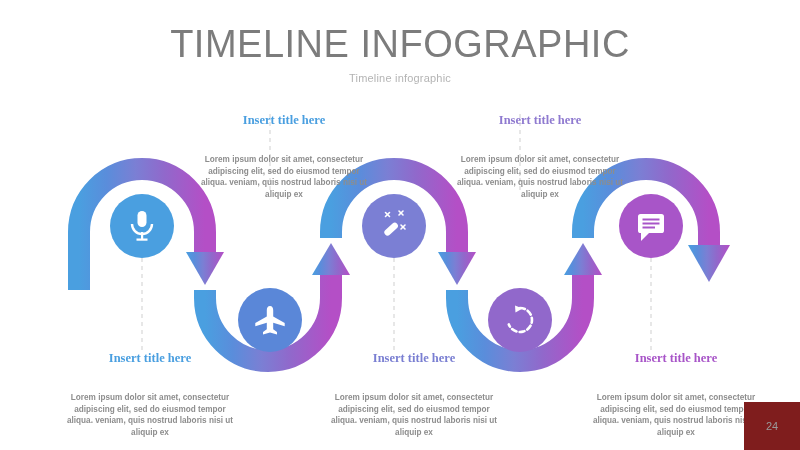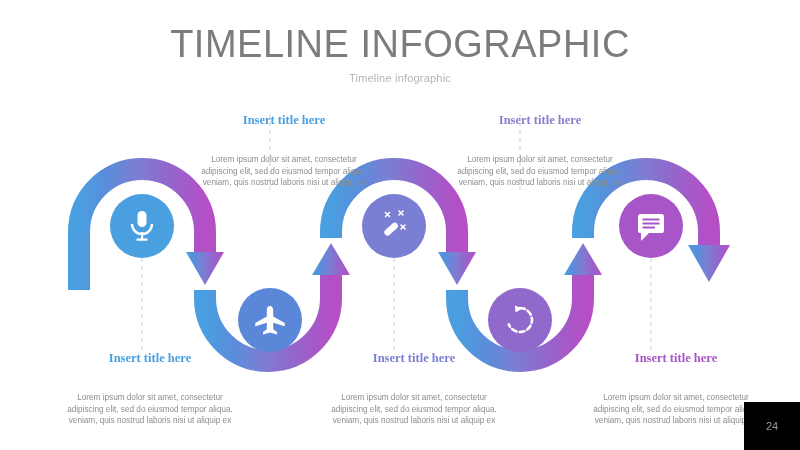--- a/index.html
+++ b/index.html
@@ -65,38 +65,38 @@
     font-weight: 700;
     line-height: 16px;
     margin-bottom: 4px;
     white-space: nowrap;
     font-family: Liberation Serif, serif;
   }
   .block-body {
     font-size: 8.2px;
     line-height: 11.6px;
     color: #8d8d8d;
-    font-weight: 400;
+    font-weight: 700;
     margin-top: 26px;
   }
 
   .tb-1 { left: 196px; top: 112px; }
   .tb-2 { left: 452px; top: 112px; }
   .tb-3 { left: 62px;  top: 350px; }
   .tb-4 { left: 326px; top: 350px; }
   .tb-5 { left: 588px; top: 350px; }
 
   
   #page-badge {
     position: absolute;
     right: 0px;
     bottom: 0px;
     width: 56px;
     height: 48px;
-    background: #000000;
+    background: #7f1d1d;
     display: flex;
     align-items: center;
     justify-content: center;
   }
   #page-number {
     font-size: 11px;
     color: #9a9a9a;
   }
 </style>
 </head>

